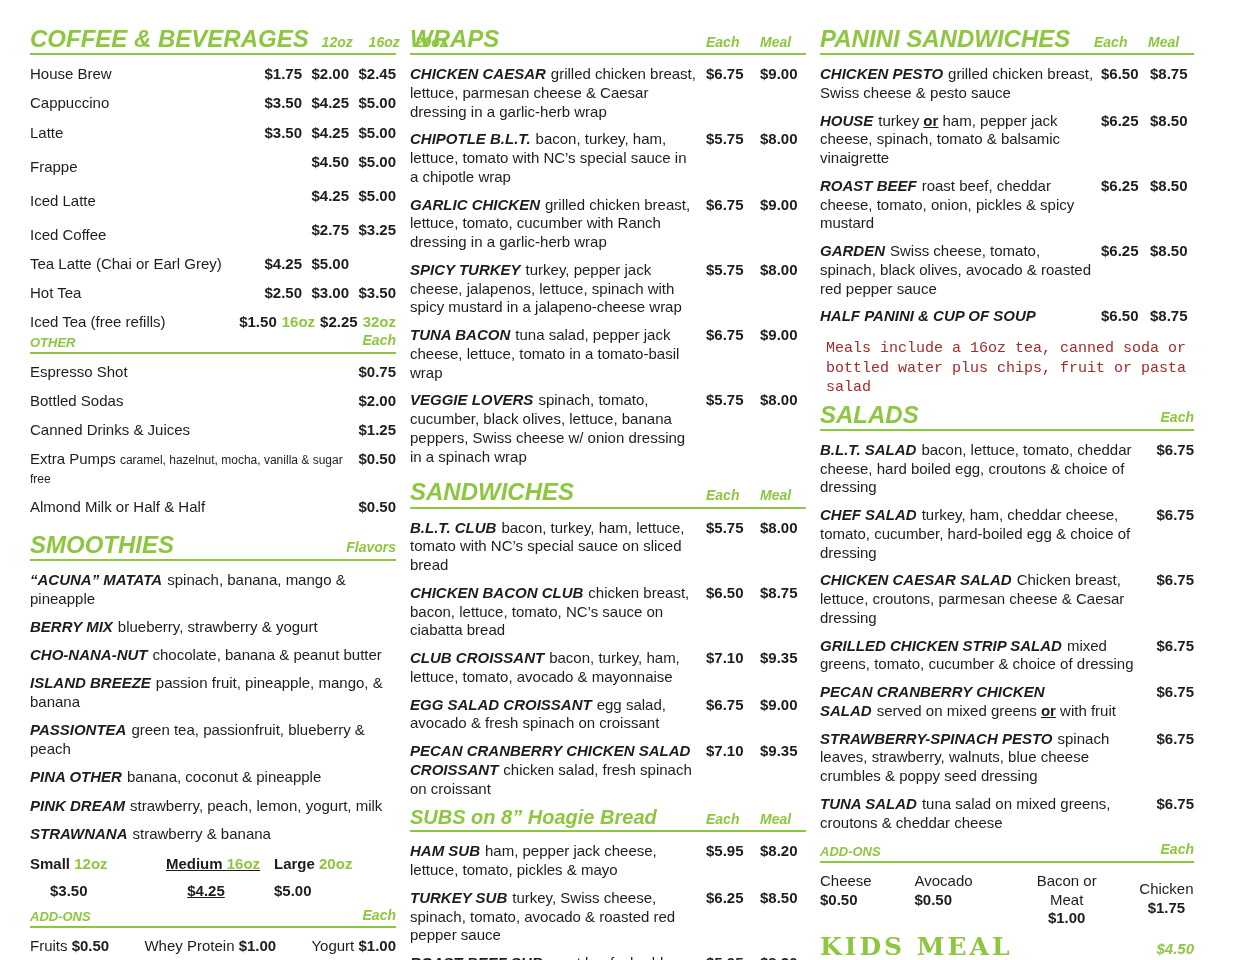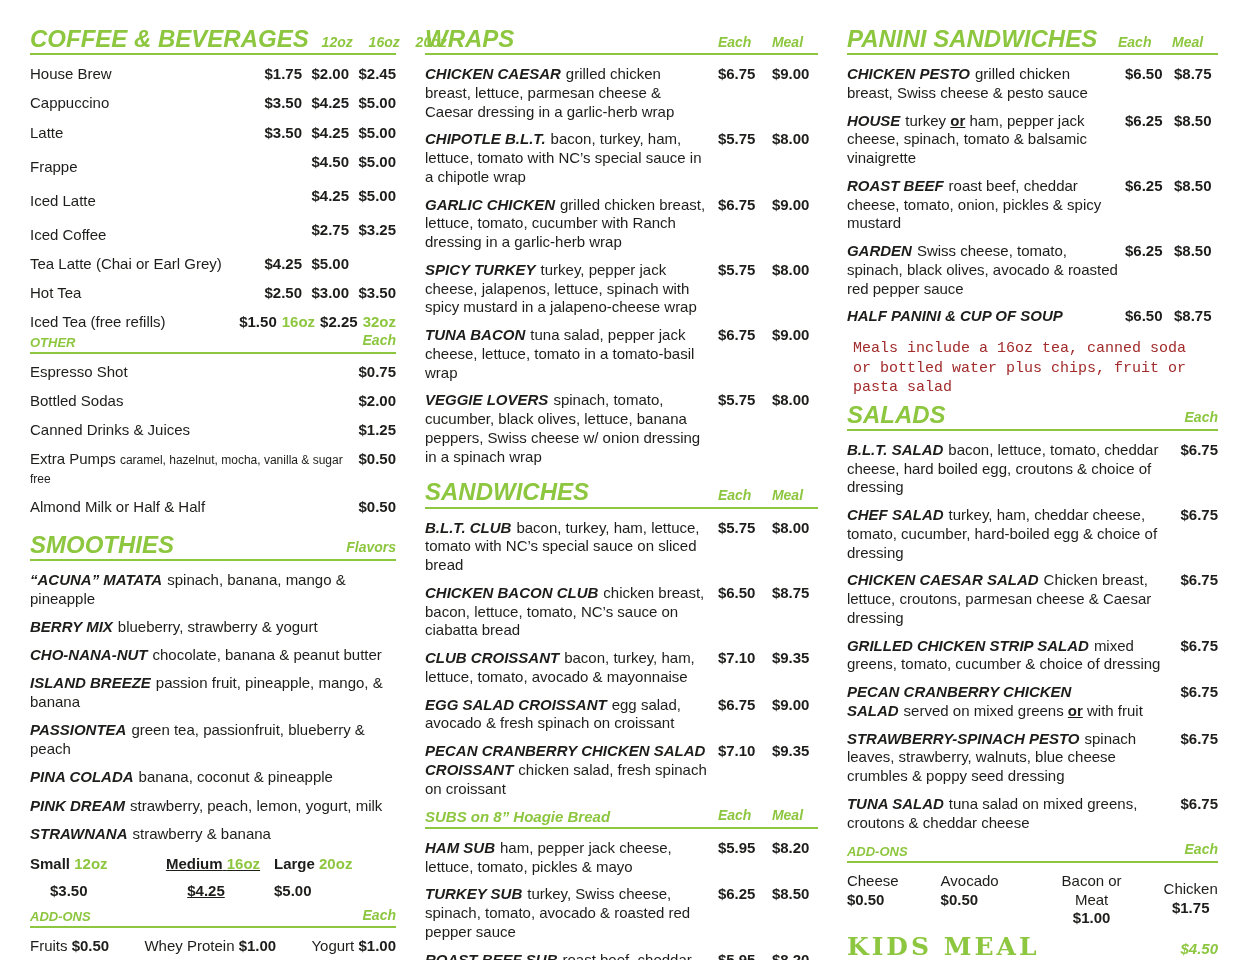--- a/index.html
+++ b/index.html
@@ -6,21 +6,21 @@
     --green:#8dc63f;
     --red:#a22b2b;
     --ink:#1d1d1b;
   }
   html,body{margin:0;padding:0;background:#fff;}
   body{width:1242px;height:960px;overflow:hidden;}
   .page{
     box-sizing:border-box;
     width:1242px;height:960px;
     padding:26px 24px 0 30px;
-    display:flex;gap:29px;
+    display:flex;gap:14px;
     font-family:"Liberation Sans",sans-serif;
     color:var(--ink);font-size:15px;line-height:1.25;
     background:#fff;
   }
   .col{display:flex;flex-direction:column;}
   .col-left{width:366px;}
   .col-mid{width:396px;}
   .col-right{width:374px;}
 
   
@@ -242,21 +242,21 @@
   <div class="frow"><b class="fname">“ACUNA” MATATA</b><span class="fdesc">spinach, banana, mango &amp; pineapple</span></div>
 
   <div class="frow"><b class="fname">BERRY MIX</b><span class="fdesc">blueberry, strawberry &amp; yogurt</span></div>
 
   <div class="frow"><b class="fname">CHO-NANA-NUT</b><span class="fdesc">chocolate, banana &amp; peanut butter</span></div>
 
   <div class="frow"><b class="fname">ISLAND BREEZE</b><span class="fdesc">passion fruit, pineapple, mango, &amp; banana</span></div>
 
   <div class="frow"><b class="fname">PASSIONTEA</b><span class="fdesc">green tea, passionfruit, blueberry &amp; peach</span></div>
 
-  <div class="frow"><b class="fname">PINA COLADA</b><span class="fdesc">banana, coconut &amp; pineapple</span></div>
+  <div class="frow"><b class="fname">PINA OTHER</b><span class="fdesc">banana, coconut &amp; pineapple</span></div>
 
   <div class="frow"><b class="fname">PINK DREAM</b><span class="fdesc">strawberry, peach, lemon, yogurt, milk</span></div>
 
   <div class="frow"><b class="fname">STRAWNANA</b><span class="fdesc">strawberry &amp; banana</span></div>
 </div>
 
     <div class="sizes-row">
       <span class="size-cell">
         <div class="size-line1"><span>Small</span> <span class="oz">12oz</span></div>
         <div class="size-price">$3.50</div>
@@ -387,21 +387,21 @@
   <div class="dish">
     <div class="dtext"><b class="dname">PECAN CRANBERRY CHICKEN SALAD CROISSANT</b><span>chicken salad, fresh spinach on croissant</span><u class="orword"></u><span></span></div>
     <div class="dprices">
       <span class="dp">$7.10</span>
       <span class="dp">$9.35</span>
     </div>
   </div>
 </div>
 
     <div class="sec-head" style="margin-top:0;">
-      <span class="sec-title" style="font-size:15px;">SUBS on 8” Hoagie Bread</span>
+      <span class="sec-title" style="font-size:20px;">SUBS on 8” Hoagie Bread</span>
       <span class="head-cols-dish head-label">
         <span class="hcell">Each</span>
         <span class="hcell">Meal</span>
       </span>
     </div>
     <div>
   <div class="dish">
     <div class="dtext"><b class="dname">HAM SUB</b><span>ham, pepper jack cheese, lettuce, tomato, pickles &amp; mayo</span><u class="orword"></u><span></span></div>
     <div class="dprices">
       <span class="dp">$5.95</span>

